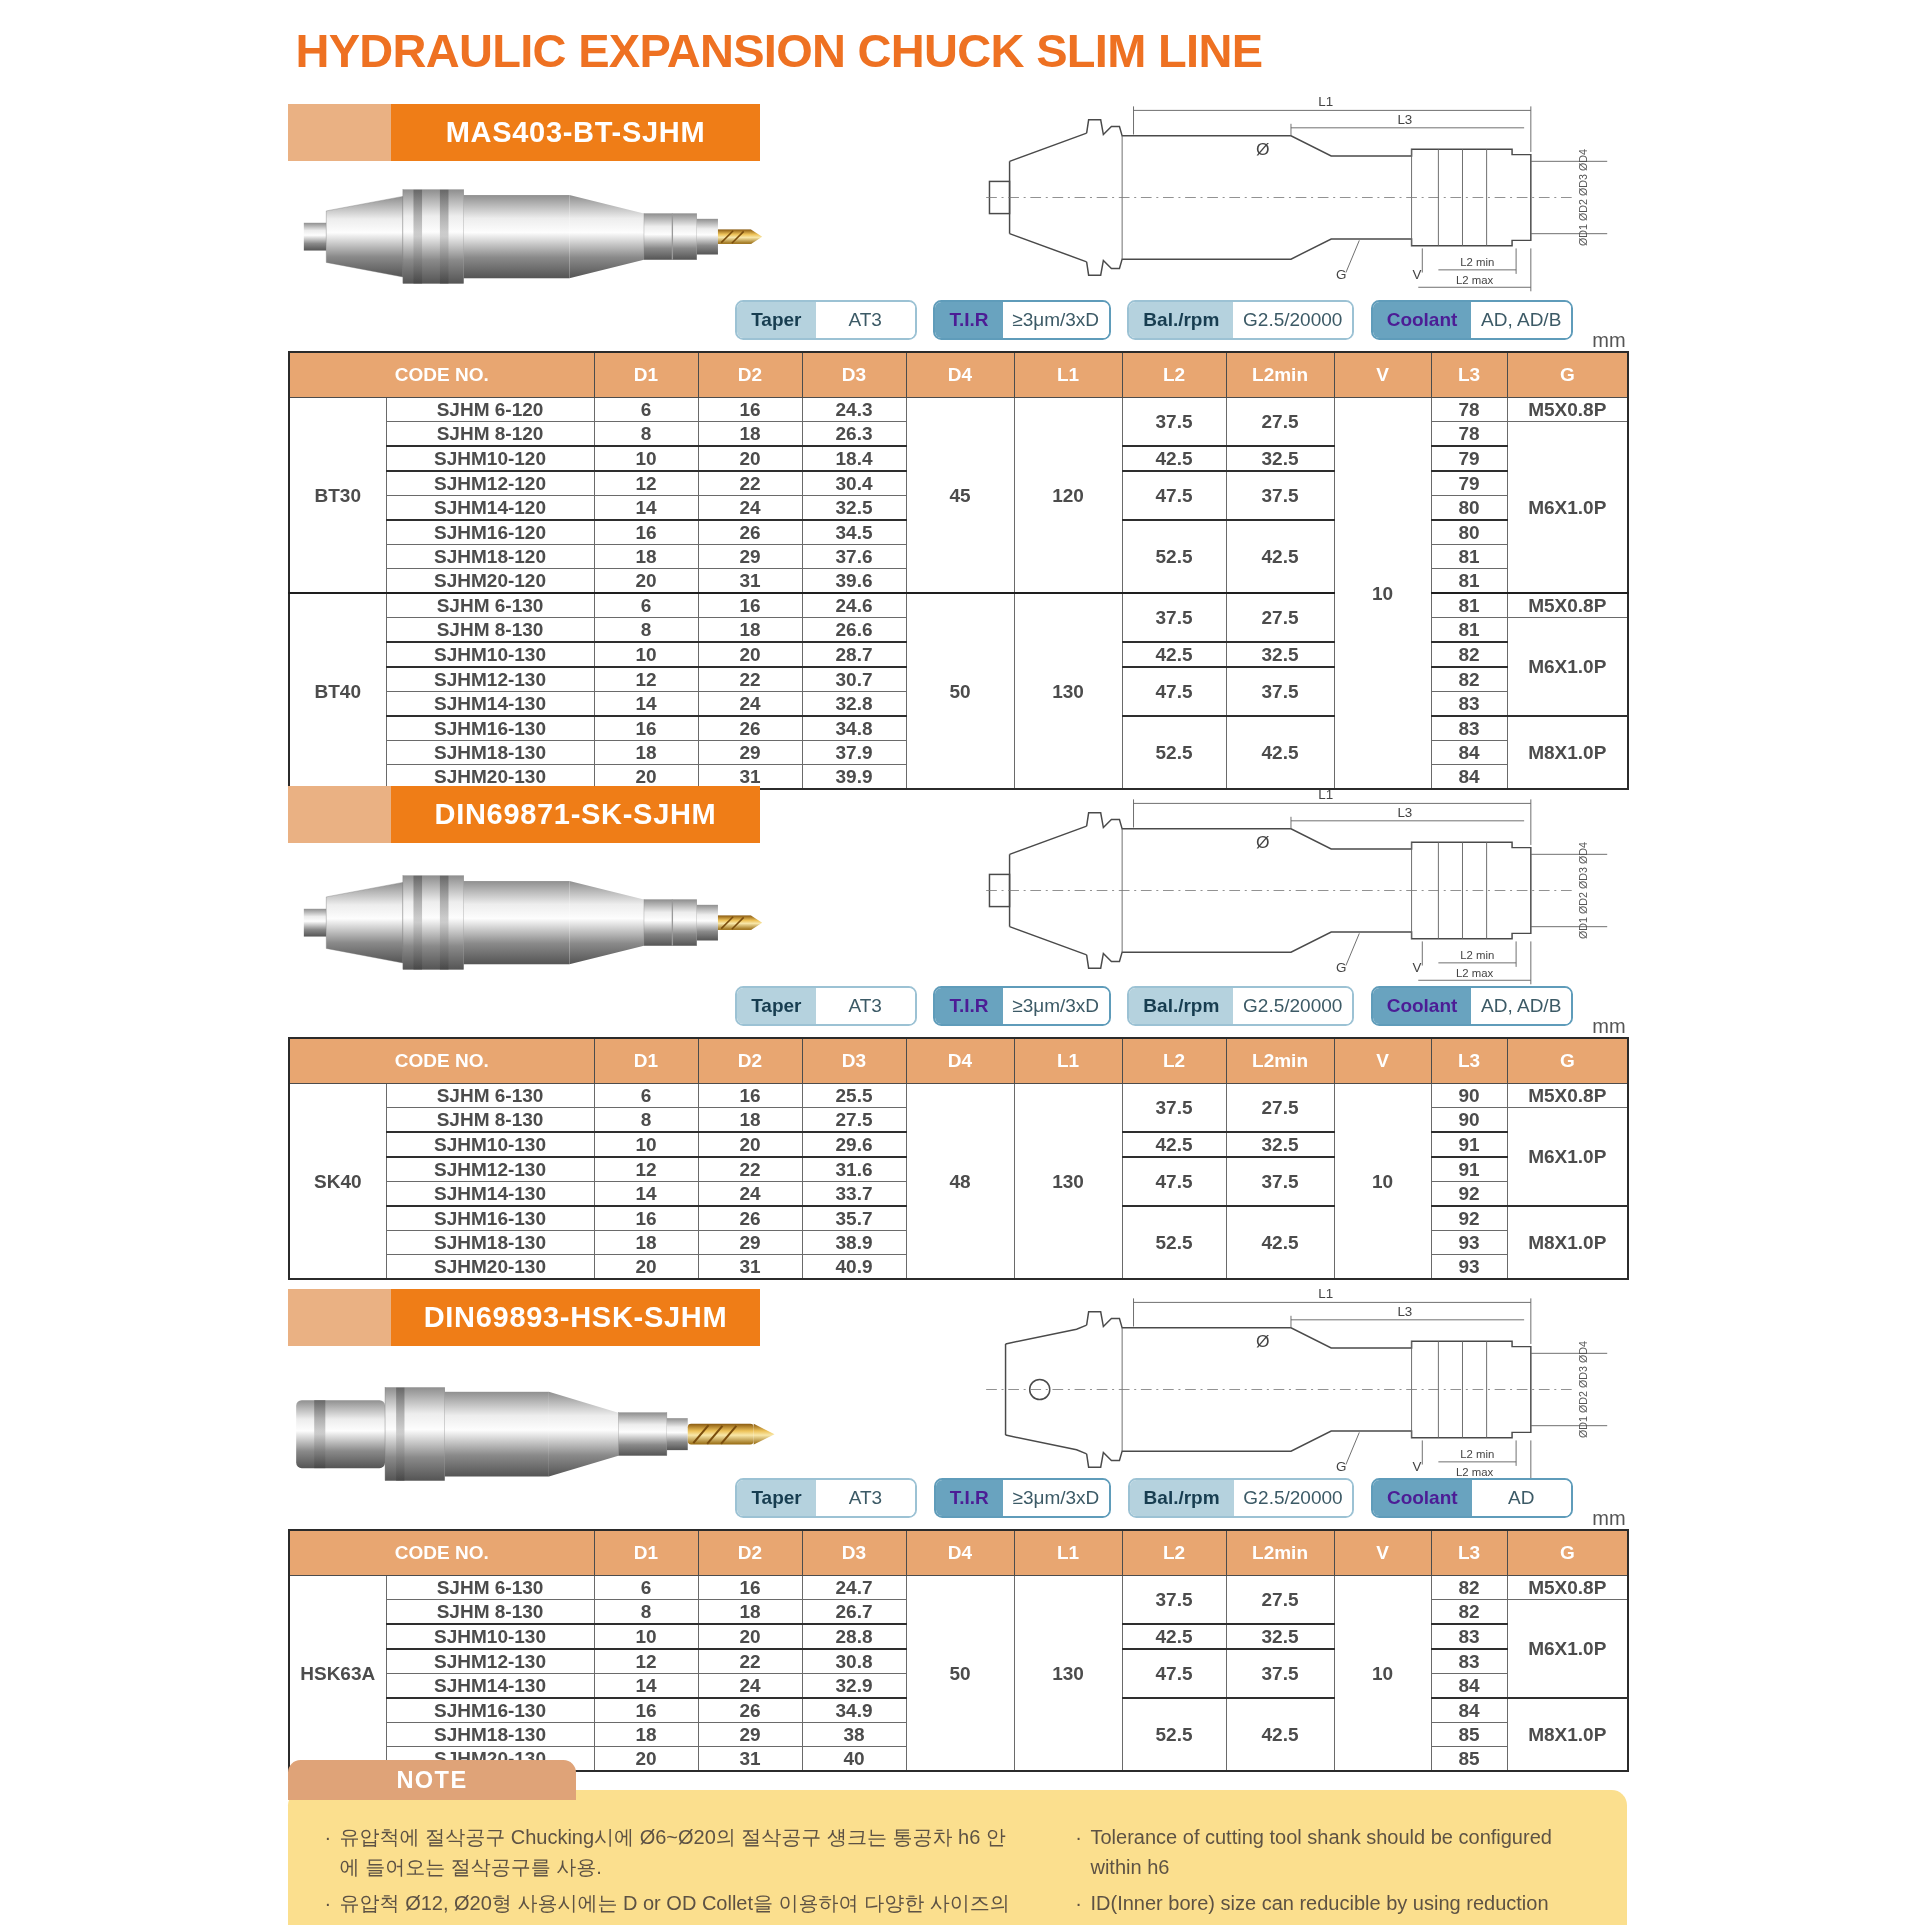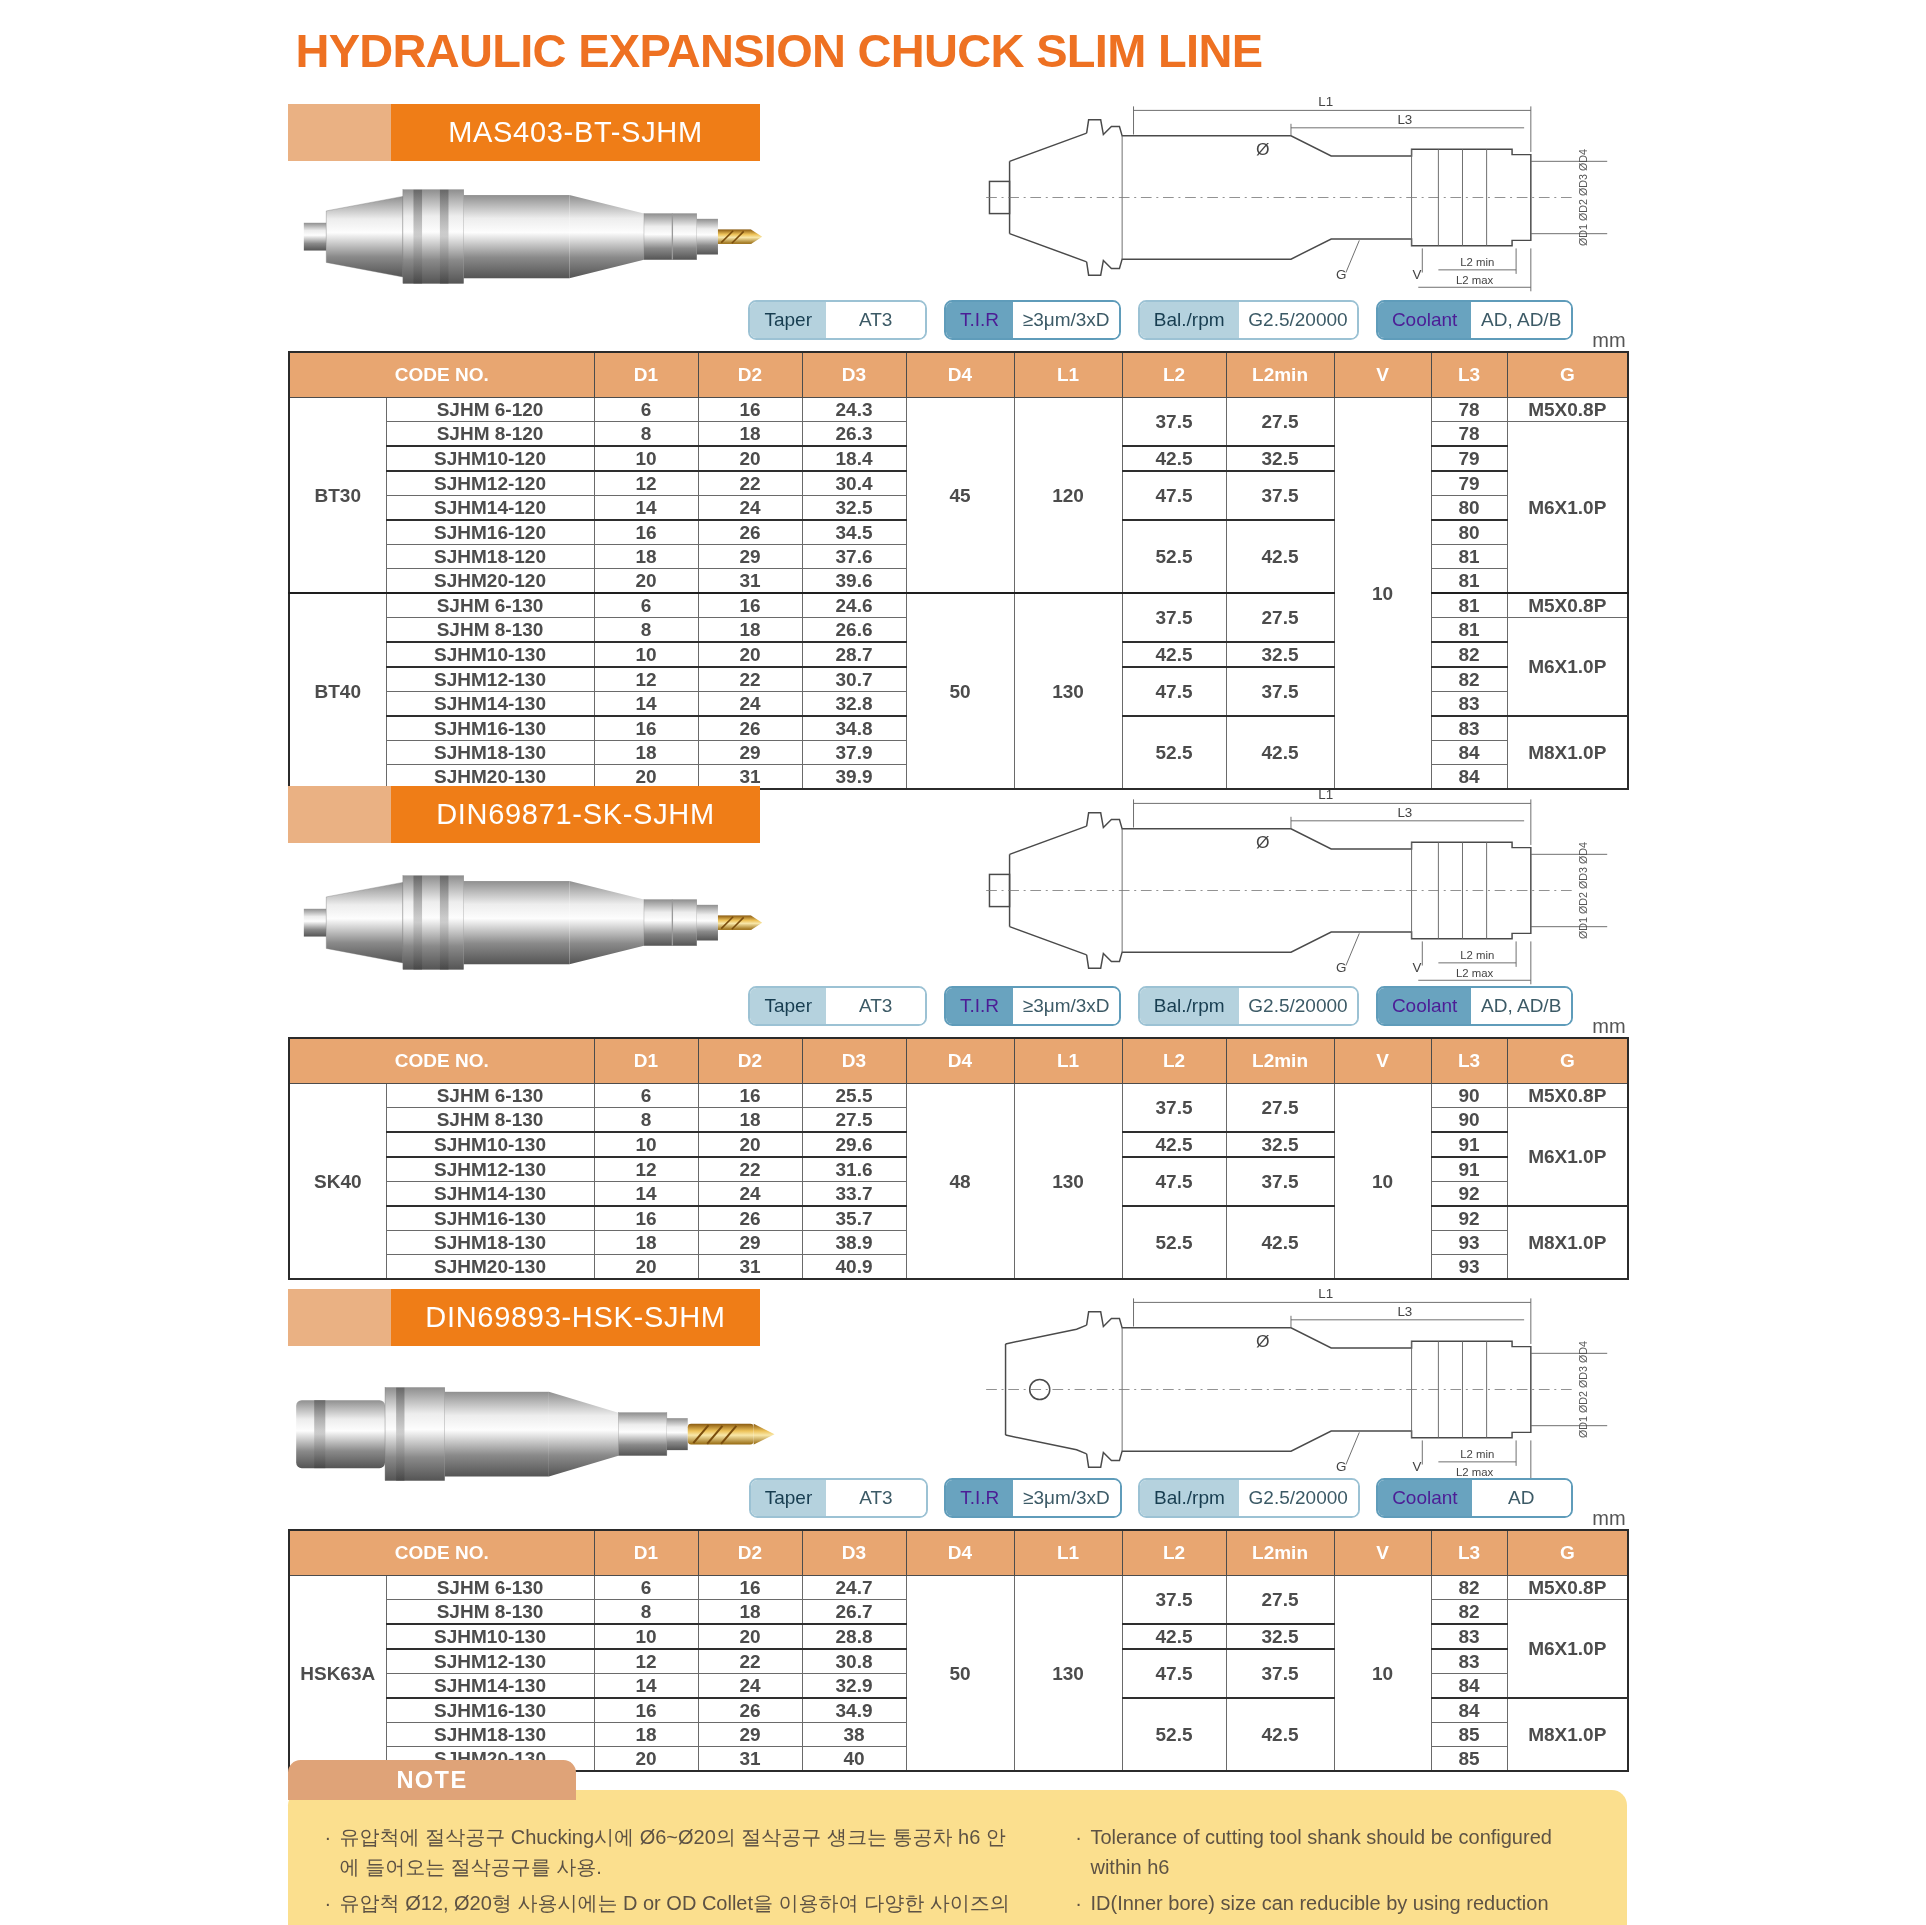--- a/index.html
+++ b/index.html
@@ -5,30 +5,30 @@
   html,body{margin:0;padding:0}
   body{width:1926px;height:1925px;position:relative;background:#fff;overflow:hidden;
        font-family:"Liberation Sans","DejaVu Sans",sans-serif;}
   .content{position:absolute;left:288px;top:0;width:1339px;height:1925px}
   .page-title{position:absolute;left:1.4px;top:16.6px;margin:6px;font-size:47px;font-weight:700;
               color:#ee7122;white-space:nowrap;letter-spacing:-0.7px}
   .section{position:absolute;left:0;width:1339px}
   .banner{position:absolute;left:0;width:472px;height:57px;display:flex}
   .banner-tab{width:103px;background:#eab183}
   .banner-main{flex:1;background:#ef7d17;display:flex;align-items:center;justify-content:center;
-               color:#fff;font-size:29px;font-weight:400;letter-spacing:0.7px}
+               color:#fff;font-size:29px;font-weight:700;letter-spacing:0.7px}
   .photo{position:absolute;left:3.5px;width:486px}
   .photo svg,.drawing svg{width:100%;height:100%;display:block}
   .drawing{position:absolute;right:0;width:662px;height:201px}
   svg text{font-family:"Liberation Sans","DejaVu Sans",sans-serif}
   .specs{position:absolute;right:54px;display:flex;gap:16.6px;align-items:center}
   .spec-group{display:flex;height:36px;border-radius:8.3px;overflow:hidden}
   .spec-group.light{border:2.1px solid #9cc2d4}
   .spec-group.dark{border:2.1px solid #5f9cba}
-  .spec-label{display:flex;align-items:center;justify-content:center;font-size:19px;font-weight:400;
+  .spec-label{display:flex;align-items:center;justify-content:center;font-size:19px;font-weight:700;
               padding:16px 14px;color:#173d50;white-space:nowrap}
   .spec-group.light .spec-label{background:#b5d2de}
   .spec-group.dark .spec-label{background:#69a3bf;color:#4c1d95}
   .spec-value{background:#fff;display:flex;align-items:center;justify-content:center;font-size:19px;
               color:#3c5a66;padding:0 9.7px;min-width:80px;white-space:nowrap}
   .unit{position:absolute;right:1.4px;font-size:20px;color:#555}
   table.spec-table{position:absolute;left:0;border-collapse:collapse;table-layout:fixed;width:1339px;
                    background:#fff;border:2.1px solid #2b2b2b}
   .spec-table th{background:#e8a671;color:#fff;font-size:19px;font-weight:700;height:28px;
                  border:1.4px solid #4c4c4c;padding:8px}

